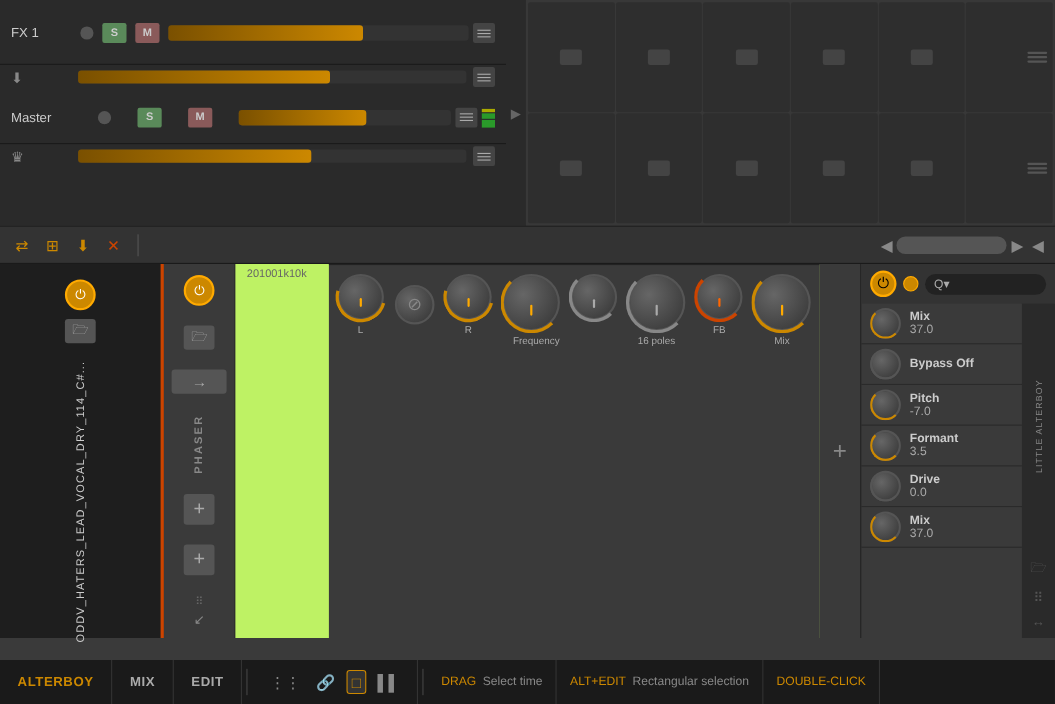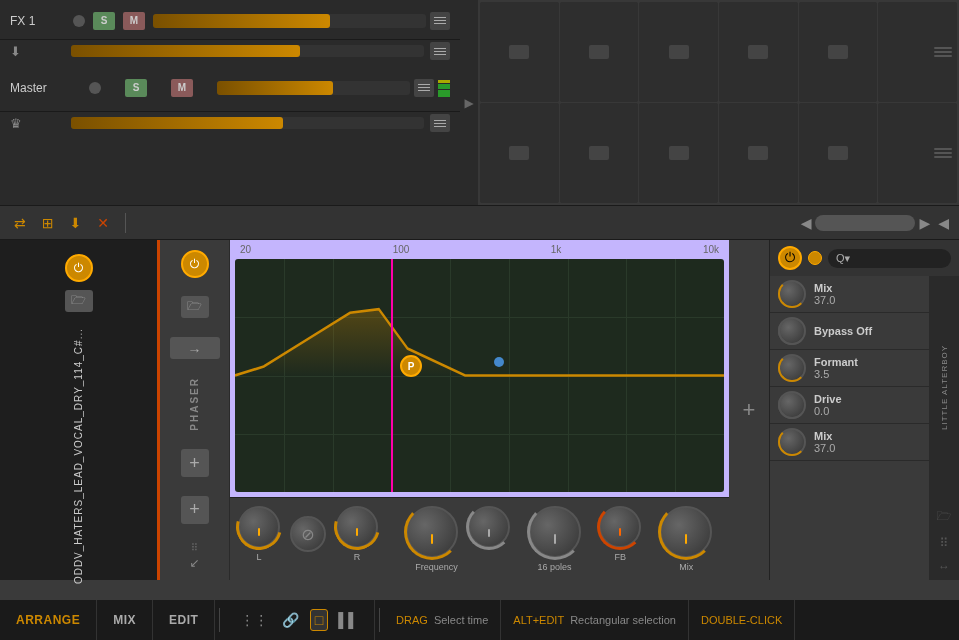--- a/index.html
+++ b/index.html
@@ -602,23 +602,23 @@
       writing-mode: vertical-rl;
       transform: rotate(180deg);
       color: #888;
       font-size: 10px;
       letter-spacing: 2px;
       font-weight: bold;
     }
 
     .eq-section {
       flex: 1;
-      background: #c4b5fd;
-      display: flex;
-      flex-direction: column;
+      background: #bef264;
+      display: flex;
+      flex-direction: row;
     }
 
     .ring-colored {
       position: absolute;
       top: -4px; left: -4px; right: -4px; bottom: -4px;
       border-radius: 50%;
       border: 3px solid transparent;
       border-bottom-color: #cc8800;
       border-left-color: #cc8800;
     }
@@ -630,21 +630,21 @@
       width: 100%;
       height: 100%;
     }
   </style>
 </head>
 <body>
 
 <div class="top-section">
   <div class="tracks-panel">
 
-    <div class="track-row" style="height:40px; padding-top:8px;">
+    <div class="track-row" style="height:59px; padding-top:8px;">
       <span class="track-label">FX 1</span>
       <div class="track-dot"></div>
       <button class="track-btn s">S</button>
       <button class="track-btn m">M</button>
       <div class="track-fader-container">
         <div class="track-fader">
           <div class="track-fader-fill" style="width:65%;"></div>
         </div>
         <button class="track-menu-btn">
           <span></span>
@@ -931,20 +931,29 @@
 
         <div class="param-row">
           <div class="param-knob">
             <div class="param-knob-arc" style="border-bottom-color:#555;border-left-color:#555;"></div>
           </div>
           <div class="param-info">
             <div class="param-name">Bypass Off</div>
           </div>
         </div>
 
+        <div class="param-row">
+          <div class="param-knob">
+            <div class="param-knob-arc" style="border-bottom-color:#cc8800;border-left-color:#cc8800;"></div>
+          </div>
+          <div class="param-info">
+            <div class="param-name">Pitch</div>
+            <div class="param-value">-7.0</div>
+          </div>
+        </div>
 
         <div class="param-row">
           <div class="param-knob">
             <div class="param-knob-arc"></div>
           </div>
           <div class="param-info">
             <div class="param-name">Formant</div>
             <div class="param-value">3.5</div>
           </div>
         </div>
@@ -977,21 +986,21 @@
           <button style="background:none;border:none;color:#555;font-size:12px;cursor:pointer;">⠿</button>
           <button style="background:none;border:none;color:#555;font-size:12px;cursor:pointer;">↔</button>
         </div>
       </div>
     </div>
   </div>
 </div>
 
 <div class="status-bar">
   <div class="status-tab active">
-    <span>ARRANGE</span>
+    <span>ALTERBOY</span>
   </div>
   <div class="status-tab">
     <span>MIX</span>
   </div>
   <div class="status-tab">
     <span>EDIT</span>
   </div>
   <div style="width:1px;height:24px;background:#444;margin:0 4px;"></div>
   <div class="status-mode-icons">
     <button class="status-icon-btn">⋮⋮</button>

